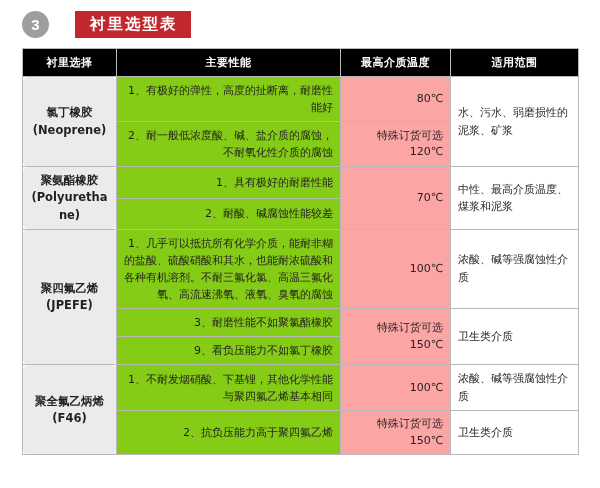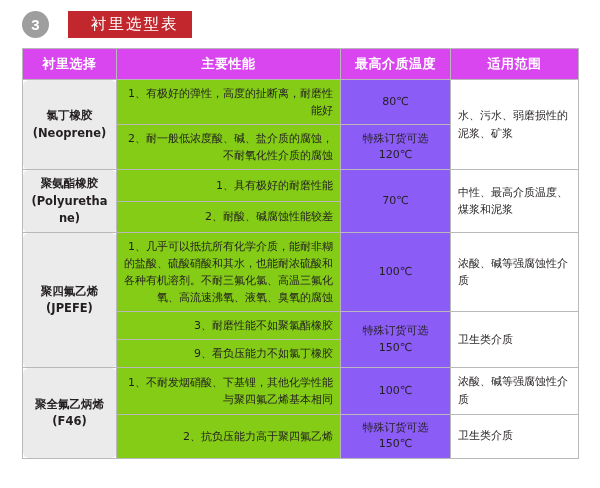--- a/index.html
+++ b/index.html
@@ -37,28 +37,28 @@
     color: #ffffff;
     font-size: 15px;
     font-weight: bold;
     display: flex;
     align-items: center;
     justify-content: center;
     flex: 0 0 auto;
     font-family: "Liberation Sans", sans-serif;
   }
   .title-bar {
-    margin-left: 19px;
+    margin-left: 26px;
     background: #c0392b;
     background: #c1272d;
     color: #ffffff;
     font-size: 15.5px;
-    font-weight: normal;
+    font-weight: bold;
     letter-spacing: 2px;
-    padding: 4px 13px 5px 23px;
+    padding: 4px 13px 5px 15px;
     line-height: 18px;
     white-space: nowrap;
   }
 
   
   .table-wrap {
     position: absolute;
     left: 22px;
     top: 48px;
     width: 556px;
@@ -70,24 +70,24 @@
     font-size: 11px;
     line-height: 1.55;
   }
   table.spec td, table.spec th {
     border: 1px solid #b9b9b9;
     padding: 5px 7px;
     vertical-align: middle;
     word-break: break-all;
   }
   thead th {
-    background: #d946ef;
+    background: #000000;
     color: #ffffff;
     font-weight: bold;
-    font-size: 13px;
+    font-size: 11px;
     letter-spacing: 0.5px;
     padding: 7px 4px;
     border: 1px solid #9b9b9b;
   }
   col.c1 { width: 94px; }
   col.c2 { width: 224px; }
   col.c3 { width: 110px; }
   col.c4 { width: 128px; }
 
   td.name {
@@ -98,22 +98,22 @@
     line-height: 1.5;
     padding: 4px 3px;
     border-radius: 6px;
   }
   td.perf {
     text-align: right;
     background: #84cc16;
     padding: 7px 8px;
   }
   td.temp {
-    text-align: center;
-    background: #8b5cf6;
+    text-align: right;
+    background: #fca5a5;
     line-height: 1.5;
   }
   td.scope {
     text-align: left;
     background: #ffffff;
     padding: 7px 9px;
     line-height: 1.6;
     margin-left: 15px;
   }
   .nm-line { display: block; }

